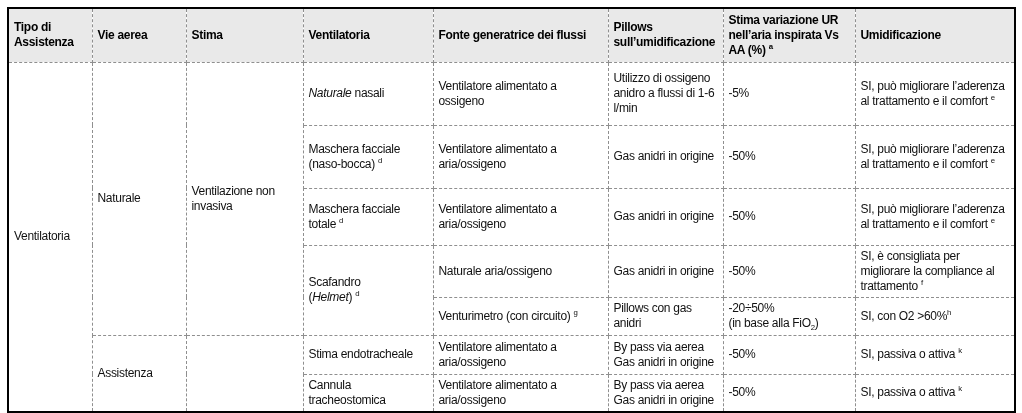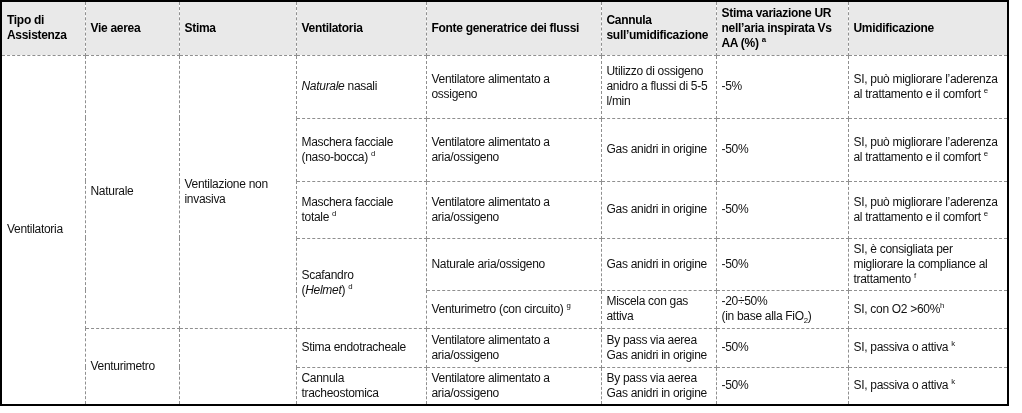--- a/index.html
+++ b/index.html
@@ -1,18 +1,18 @@
 <!DOCTYPE html>
 <html><head>
 <meta charset="utf-8">
 <style>
   html, body { margin: 0; padding: 0; background: #ffffff; }
   .page {
     width: 1022px; height: 413px; box-sizing: border-box;
-    background: #ffffff;
+    padding: 7px; background: #ffffff;
     font-family: "Liberation Sans", sans-serif;
   }
   table.grid {
     border-collapse: collapse; table-layout: fixed;
     width: 1007px; border: 2px solid #000000;
     font-size: 12px; letter-spacing: -0.3px; color: #111111;
   }
   table.grid th, table.grid td {
     border: 1px dashed #8f8f8f;
     padding: 3px 5px; vertical-align: middle; text-align: left;
@@ -40,33 +40,33 @@
         <col style="width:132px">
         <col style="width:160px">
     </colgroup>
     <thead>
       <tr style="height:54px">
         <th>Tipo di Assistenza</th>
         <th>Vie aerea</th>
         <th>Stima</th>
         <th>Ventilatoria</th>
         <th>Fonte generatrice dei flussi</th>
-        <th>Cannula sull’umidificazione</th>
+        <th>Pillows sull’umidificazione</th>
         <th>Stima variazione UR nell’aria inspirata Vs AA (%) <sup>a</sup></th>
         <th>Umidificazione</th>
       </tr>
     </thead>
     <tbody>
       <tr style="height:63px">
         <td rowspan="7">Ventilatoria</td>
         <td rowspan="5">Naturale</td>
         <td rowspan="5">Ventilazione non invasiva</td>
         <td><i>Naturale</i> nasali</td>
         <td>Ventilatore alimentato a ossigeno</td>
-        <td>Utilizzo di ossigeno anidro a flussi di 5-5 l/min</td>
+        <td>Utilizzo di ossigeno anidro a flussi di 1-6 l/min</td>
         <td>-5%</td>
         <td>SI, può migliorare l’aderenza al trattamento e il comfort <sup>e</sup></td>
       </tr>
       <tr style="height:63px">
         <td>Maschera facciale (naso-bocca) <sup>d</sup></td>
         <td>Ventilatore alimentato a aria/ossigeno</td>
         <td>Gas anidri in origine</td>
         <td>-50%</td>
         <td>SI, può migliorare l’aderenza al trattamento e il comfort <sup>e</sup></td>
       </tr>
@@ -79,26 +79,26 @@
       </tr>
       <tr style="height:47px">
         <td rowspan="2">Scafandro<br>(<i>Helmet</i>) <sup>d</sup></td>
         <td>Naturale aria/ossigeno</td>
         <td>Gas anidri in origine</td>
         <td>-50%</td>
         <td>SI, è consigliata per migliorare la compliance al trattamento <sup>f</sup></td>
       </tr>
       <tr style="height:38px">
         <td>Venturimetro (con circuito) <sup>g</sup></td>
-        <td>Miscela con gas attiva</td>
+        <td>Pillows con gas anidri</td>
         <td>-20÷50%<br>(in base alla FiO<sub>2</sub>)</td>
         <td>SI, con O2 &gt;60%<sup>h</sup></td>
       </tr>
       <tr style="height:39px">
-        <td rowspan="2">Venturimetro</td>
+        <td rowspan="2">Assistenza</td>
         <td rowspan="2"></td>
         <td>Stima endotracheale</td>
         <td>Ventilatore alimentato a aria/ossigeno</td>
         <td>By pass via aerea<br>Gas anidri in origine</td>
         <td>-50%</td>
         <td>SI, passiva o attiva <sup>k</sup></td>
       </tr>
       <tr style="height:35px">
         <td>Cannula tracheostomica</td>
         <td>Ventilatore alimentato a aria/ossigeno</td>

